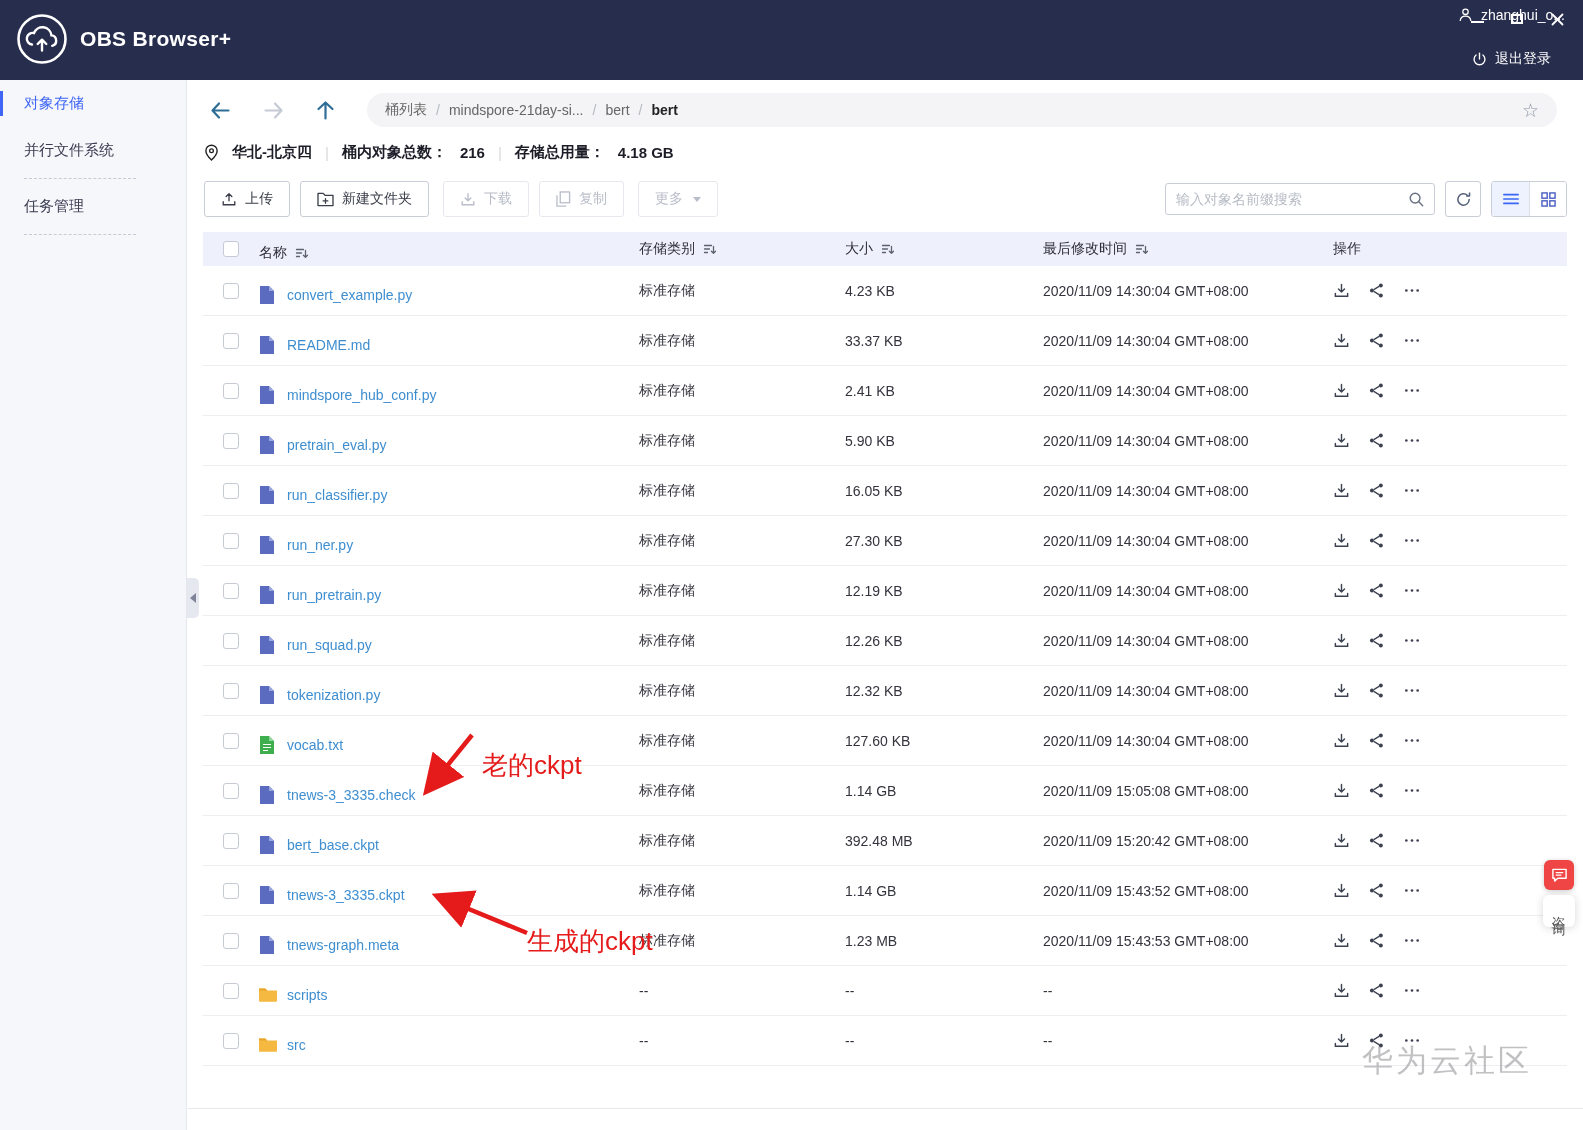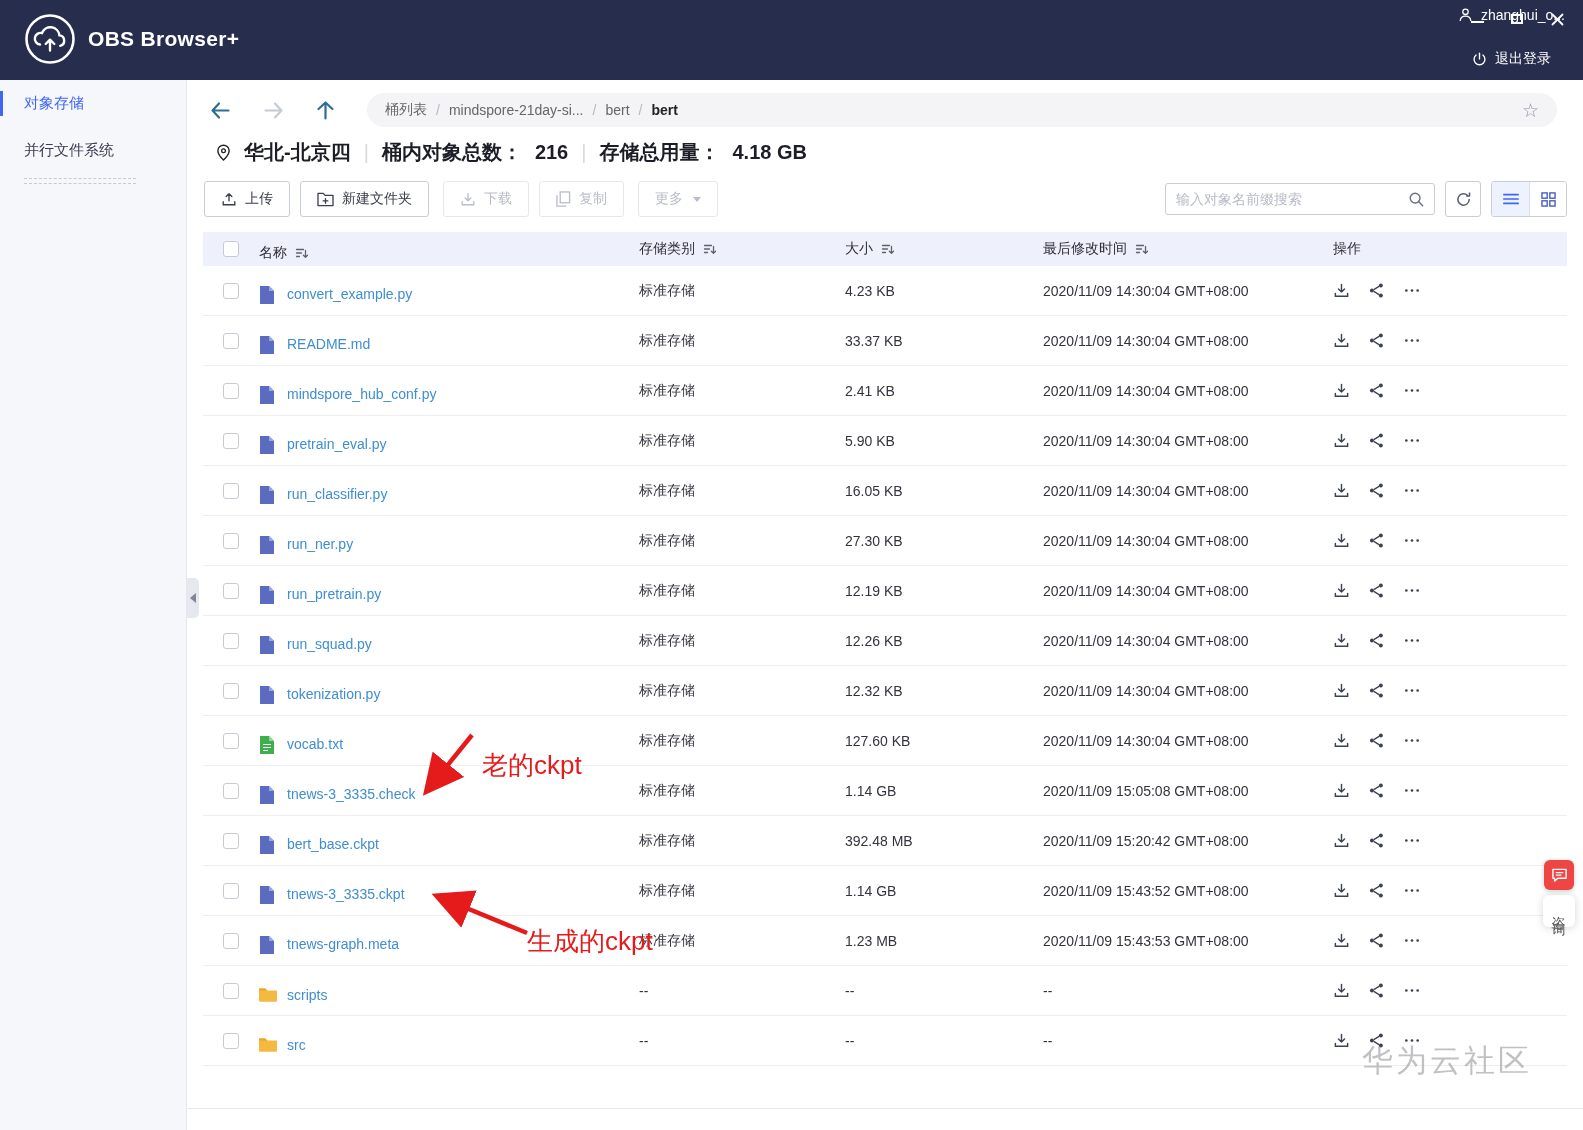--- a/index.html
+++ b/index.html
@@ -4,21 +4,21 @@
 <style>
   * { margin:0; padding:0; box-sizing:border-box; }
   html,body { width:1583px; height:1130px; }
   body {
     font-family:"Liberation Sans","DejaVu Sans",sans-serif;
     position:relative; overflow:hidden; background:#fff; color:#333;
   }
 
   
   .titlebar { position:absolute; top:0; left:0; width:100%; height:80px; background:#272d4d; color:#fff; z-index:30; }
-  .logo { position:absolute; left:24px; top:13px; display:flex; align-items:center; gap:12px; }
+  .logo { position:absolute; left:16px; top:13px; display:flex; align-items:center; gap:12px; }
   .app-name { font-size:21px; font-weight:bold; letter-spacing:.3px; }
   .win-controls { position:absolute; top:10px; right:18px; display:flex; gap:24px; align-items:center; height:18px; }
   .wc { display:flex; align-items:center; justify-content:center; width:16px; height:16px; cursor:pointer; }
   .wc-min-bar { width:13px; height:2px; background:#fff; margin-top:6px; }
   .wc-max-box { width:12px; height:10px; border:2px solid #fff; }
   .menu { position:absolute; right:18px; bottom:12px; display:flex; gap:27px; align-items:center;flex-direction:column; }
   .menu-item { display:flex; gap:7px; align-items:center; font-size:14px; cursor:pointer; white-space:nowrap; }
   .menu-item svg { display:block; }
 
   
@@ -34,21 +34,21 @@
   .main { position:absolute; left:188px; top:80px; width:1395px; height:1050px; background:#fff; }
 
   .navrow { height:54px; display:flex; align-items:center; padding:6px 26px 0 22px; gap:32px; }
   .nav-arrow { cursor:pointer; display:flex; align-items:center; }
   .breadcrumb-pill { flex:1; height:34px; background:#f4f4f6; border-radius:17px; display:flex; align-items:center; padding:0 18px; font-size:14px; color:#666; gap:9px; }
   .crumb-seg { cursor:pointer; white-space:nowrap; }
   .crumb-seg.last { font-weight:bold; color:#222; cursor:default; }
   .crumb-sep { color:#b5b9c2; }
   .fav-star { margin-left:auto; font-size:19px; color:#8a92a3; cursor:pointer; font-family:"DejaVu Sans",sans-serif; }
 
-  .inforow { height:36px; display:flex; align-items:center; padding-left:28px; gap:13px; font-size:20px; color:#1d1d28; font-weight:bold; }
+  .inforow { height:36px; display:flex; align-items:center; padding-left:16px; gap:13px; font-size:15px; color:#1d1d28; font-weight:bold; }
   .info-div { color:#d9d9de; font-weight:normal; }
   .inforow svg { display:block; }
 
   .toolbar { height:58px; display:flex; align-items:center; padding:0 16px; gap:10px; }
   .btn { height:36px; border:1px solid #c9cdd8; border-radius:3px; background:#fff; display:inline-flex; align-items:center; gap:8px; padding:0 16px; font-size:14px; color:#3a3d4a; cursor:pointer; white-space:nowrap; }
   .btn svg { display:block; }
   .btn.disabled { color:#b9bdc9; border-color:#e6e8ee; }
   .btn .caret { width:0; height:0; border-left:4px solid transparent; border-right:4px solid transparent; border-top:5px solid currentColor; margin-left:2px; }
   .gap-l { margin-left:4px; }
   .tools-right { margin-left:auto; display:flex; align-items:center; gap:10px; }
@@ -59,21 +59,21 @@
   .view-toggle { display:flex; border:1px solid #c9cdd8; border-radius:3px; overflow:hidden; height:36px; }
   .view-cell { width:37px; height:34px; display:flex; align-items:center; justify-content:center; cursor:pointer; background:#fff; }
   .view-cell + .view-cell { border-left:1px solid #dcdfe6; }
   .view-cell.active { background:#eef2fe; }
 
   
   .table { margin:4px 16px 0 15px; }
   .thead { display:flex; align-items:center; height:34px; background:#eef1fb; font-size:14px; color:#2d2d3a; }
   .trow { display:flex; align-items:center; height:50px; border-bottom:1px solid #ededf2; font-size:14px; color:#33333d; }
   .c-check { width:56px; display:flex; justify-content:center; flex:none; }
-  .c-name { width:380px; display:flex; gap:10px; flex:none; overflow:hidden;margin-top:8px; }
+  .c-name { width:380px; display:flex; align-items:center; gap:10px; flex:none; overflow:hidden;margin-top:8px; }
   .c-class { width:206px; flex:none; }
   .c-size { width:198px; flex:none; }
   .c-time { width:278px; flex:none; }
   .c-actions { flex:1; display:flex; gap:18px; align-items:center; padding-left:12px; }
   .hcell { display:flex; align-items:center; gap:8px; cursor:pointer; }
   .checkbox { width:16px; height:16px; border:1px solid #c6cad4; border-radius:3px; background:#fff; cursor:pointer; }
   .fname { color:#3e8ed0; text-decoration:none; cursor:pointer; white-space:nowrap; }
   .ficon { width:18px; display:flex; align-items:center; flex:none; }
   .ficon svg { display:none; }
   .t-file .ic-file { display:block; }
@@ -171,20 +171,23 @@
 </div>
 
 <div class="sidebar">
   <div class="side-item active">
       <span>对象存储</span>
     </div>
   <div class="side-item">
       <span>并行文件系统</span>
     </div>
   <div class="side-sep"></div>
+  <div class="side-item">
+      <span>任务管理</span>
+    </div>
   <div class="side-sep"></div>
 </div>
 <div class="collapse-tab">
     <span class="collapse-tri"></span>
   </div>
 
 <div class="main">
 
   <div class="navrow">
     <span class="nav-arrow">

